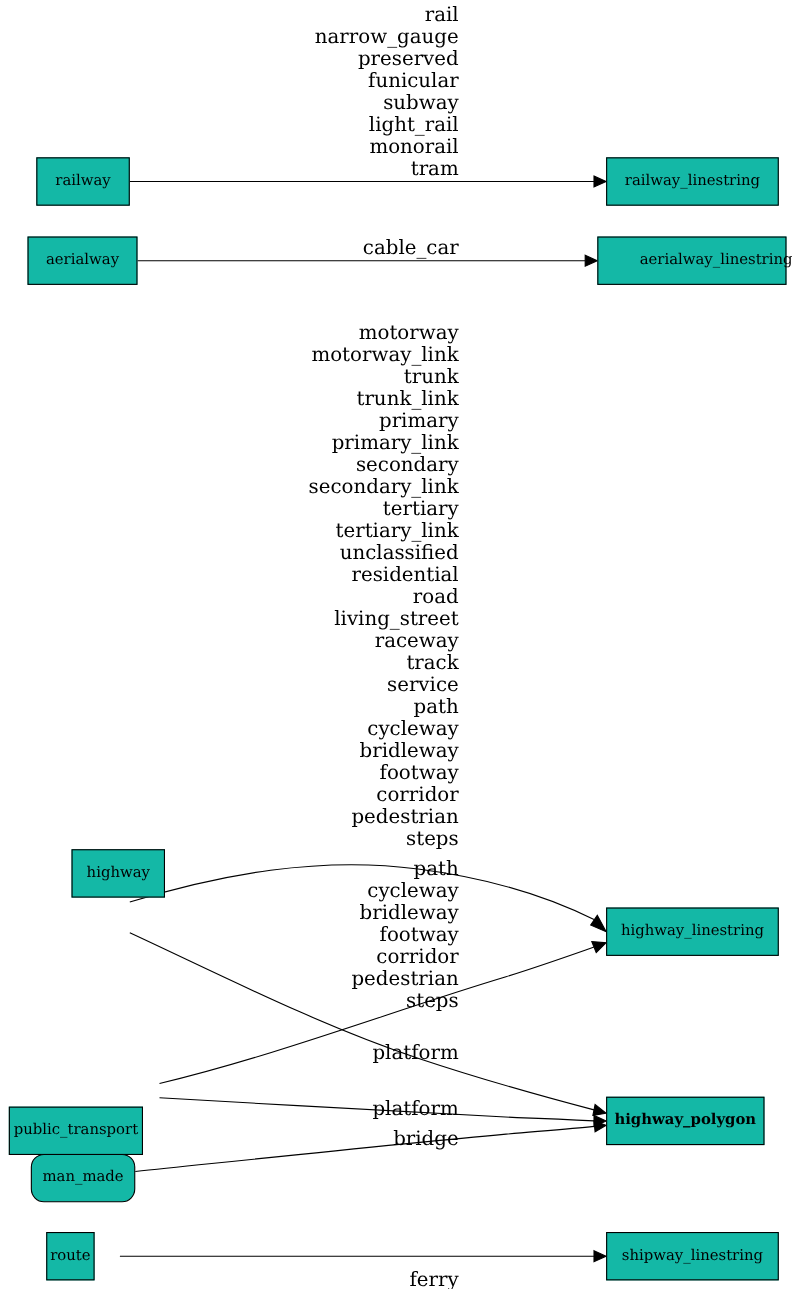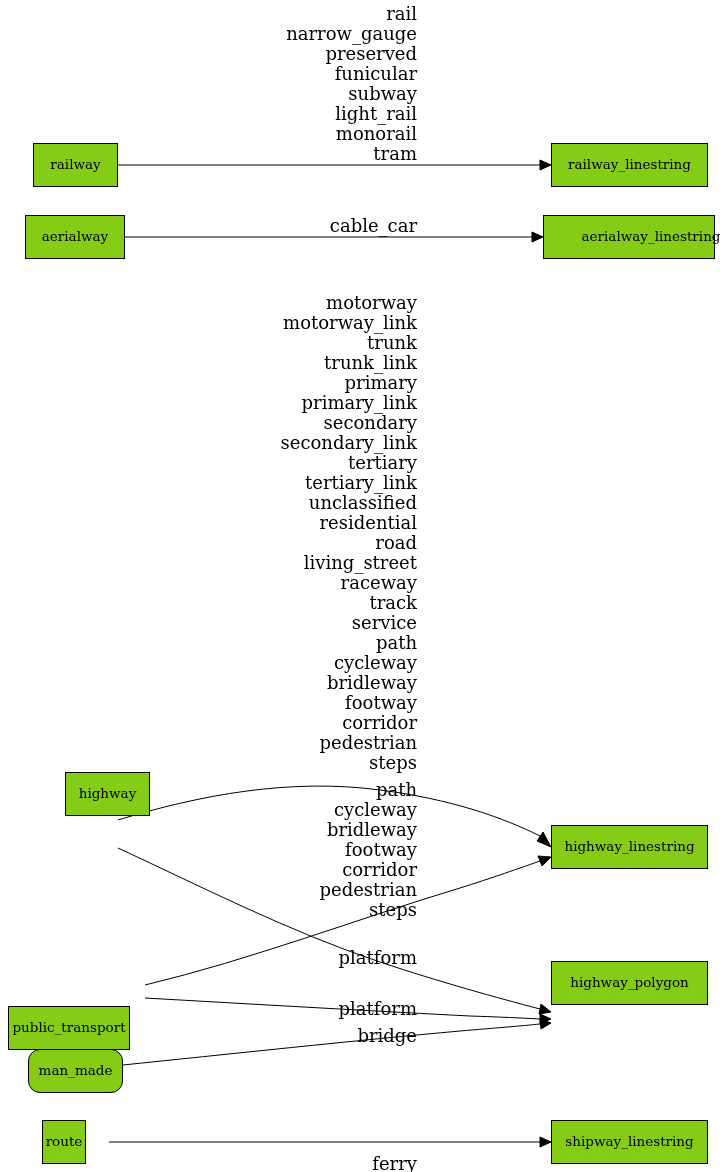--- a/index.html
+++ b/index.html
@@ -18,21 +18,21 @@
   #graph {
     position: absolute;
     left: 0;
     top: 0;
     width: 720px;
     height: 1172px;
   }
   .node-box {
     position: absolute;
     border: 1px solid #000000;
-    background: #84cc16;
+    background: #14b8a6;
     box-sizing: border-box;
     display: flex;
     align-items: center;
     justify-content: center;
     font-size: 13.5px;
     line-height: 1;
     white-space: nowrap;
   }
   .edge-label {
     position: absolute;
@@ -144,21 +144,21 @@
       </div>
       <div class="node-box" style="left: 33px; top: 772px; width: 85px; height: 44px; margin-left: 32px;">
         <span>highway</span>
       </div>
       <div class="node-box" style="left: 551px; top: 825px; width: 157px; height: 44px;">
         <span>highway_linestring</span>
       </div>
       <div class="node-box" style="left: 8px; top: 1006px; width: 122px; height: 44px;">
         <span>public_transport</span>
       </div>
-      <div class="node-box" style="left: 551px; top: 961px; width: 157px; height: 44px;">
+      <div class="node-box" style="left: 551px; top: 997px; width: 144px; height: 44px; font-weight: bold;">
         <span>highway_polygon</span>
       </div>
       <div class="node-box" style="left: 28px; top: 1049px; width: 95px; height: 44px; border-radius: 12px;">
         <span>man_made</span>
       </div>
       <div class="node-box" style="left: 42px; top: 1120px; width: 44px; height: 44px;">
         <span>route</span>
       </div>
       <div class="node-box" style="left: 551px; top: 1120px; width: 157px; height: 44px;">
         <span>shipway_linestring</span>

